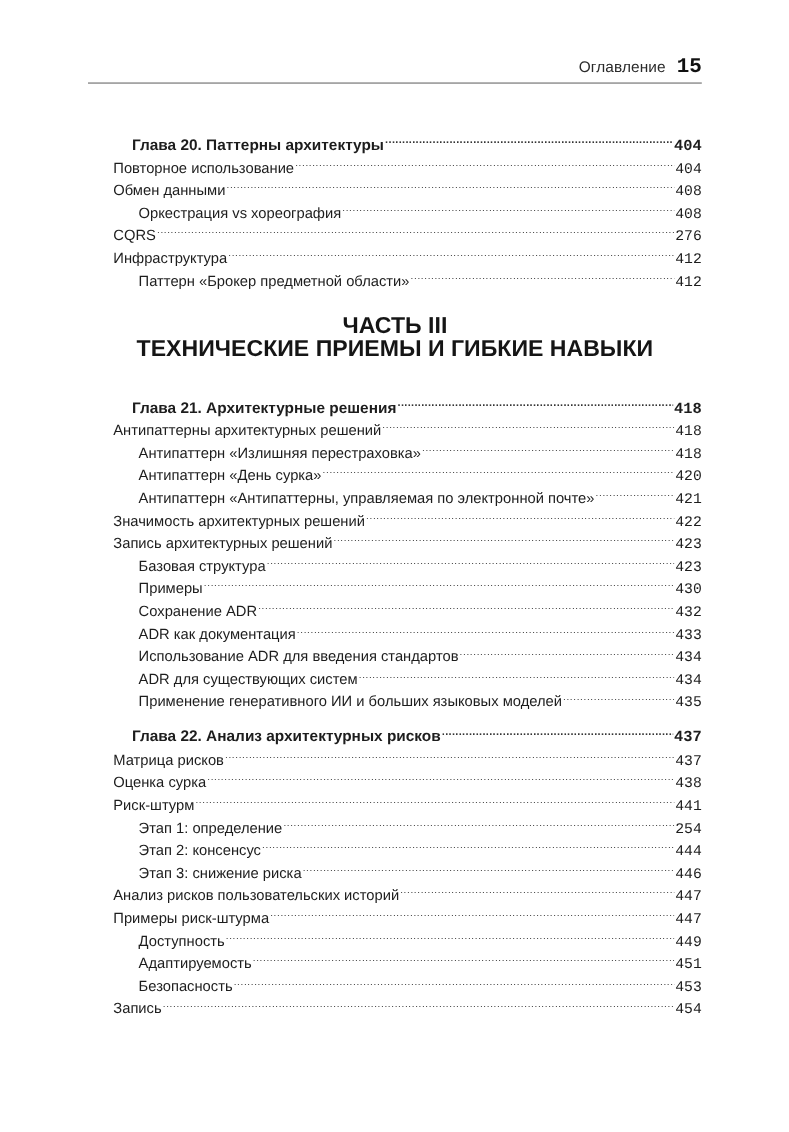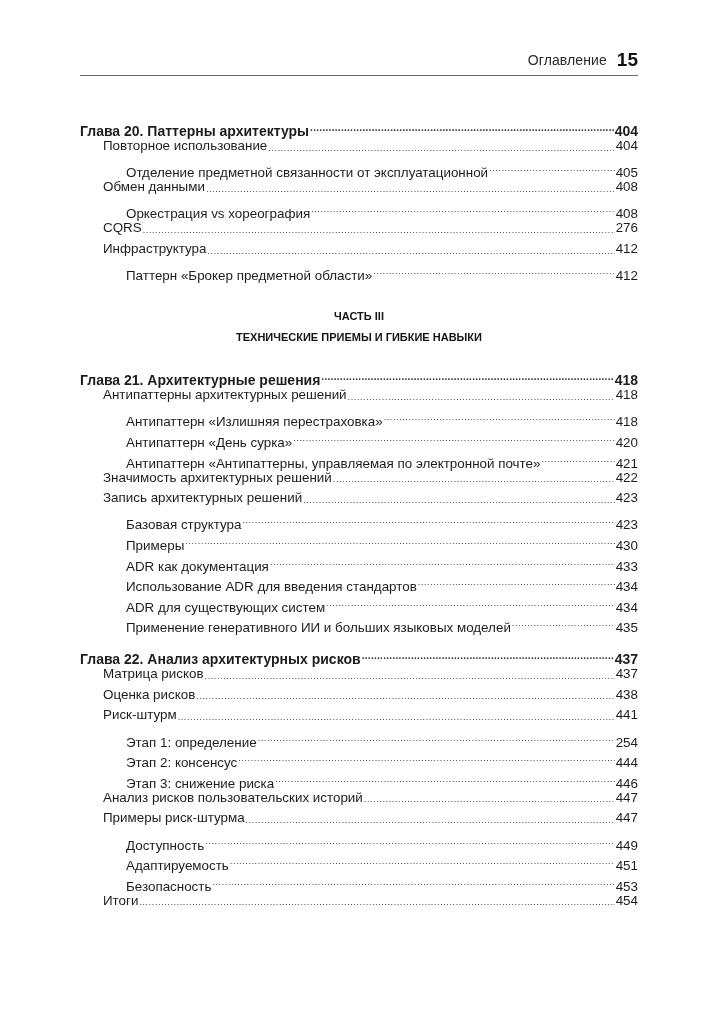--- a/index.html
+++ b/index.html
@@ -7,46 +7,46 @@
       width: 717px; height: 1029px; background: #ffffff;
       font-family: "Liberation Sans", "DejaVu Sans", sans-serif;
       color: #1d1d1d; position: relative; overflow: hidden;
     }
     .page { position: absolute; left: 80px; top: 0; width: 558px; }
     .running-head {
       position: absolute; top: 48px; right: 0; height: 24px;
       display: flex; align-items: center; gap: 10px;
     }
     .running-title { font-size: 14px; letter-spacing: 0.1px; color: #2a2a2a; }
-    .page-number { font-size: 19px; font-weight: bold; color: #111; line-height: 20px; }
+    .page-number { font-size: 19px; font-weight: bold; color: #111; line-height: 20px; font-family: Liberation Mono, monospace; }
     .head-rule { position: absolute; top: 75px; left: 0; width: 558px; height: 1px; background: #6a6a6a; }
 
     .toc { position: absolute; top: 113px; left: 0; width: 558px; }
     .row {
       display: flex; align-items: baseline; font-size: 13.4px; height: 20.6px; line-height: 20.6px;
       white-space: nowrap;
     }
     .row .title { flex: 0 0 auto; }
     .row .dots {
       flex: 1 1 auto; overflow: hidden; margin: 0 1px; position: relative; height: 20.6px;
     }
     .row .dots::before {
       content: "..............................................................................................................................................................................................................................................................";
       position: absolute; left: 0; bottom: 4px; font-size: 9px; letter-spacing: 0.6px; line-height: 9px;
       color: #333;
     }
-    .row .pg { flex: 0 0 auto; text-align: right; }
-    .row.l0 { font-weight: bold; font-size: 14px; height: 23px; line-height: 23px; }
+    .row .pg { flex: 0 0 auto; text-align: right; font-family: Liberation Mono, monospace; }
+    .row.l0 { font-weight: bold; font-size: 14px; height: 23px; line-height: 23px; margin-left: 40px; }
     .row.l0 .dots { height: 23px; }
     .row.l0 .dots::before { font-weight: bold; font-size: 10px; letter-spacing: 0.3px; }
-    .row.l1 { padding-left: 23px; align-items: flex-end; }
+    .row.l1 { padding-left: 23px; }
     .row.l2 { padding-left: 46px; }
     .chapter-gap { margin-top: 9px; }
 
-    .part { text-align: center; font-weight: bold; font-size: 11px; line-height: 21px; margin: 26px 0 14px 0; color: #151515; }
+    .part { text-align: center; font-weight: bold; font-size: 21px; line-height: 21px; margin: 26px 0 24px 0; color: #151515; }
   </style>
 </head>
 <body>
 
 <div class="page">
   <div class="running-head">
     <span class="running-title">Оглавление</span>
     <span class="page-number">15</span>
   </div>
   <div class="head-rule"></div>
@@ -56,25 +56,20 @@
     <div class="row l0">
       <span class="title">Глава 20. Паттерны архитектуры</span>
       <span class="dots"></span>
       <span class="pg">404</span>
     </div>
     <div class="row l1">
         <span class="title">Повторное использование</span>
         <span class="dots"></span>
         <span class="pg">404</span>
       </div>
-    <div class="row l2">
-        <span class="title">Отделение предметной связанности от эксплуатационной</span>
-        <span class="dots"></span>
-        <span class="pg">405</span>
-      </div>
     <div class="row l1">
         <span class="title">Обмен данными</span>
         <span class="dots"></span>
         <span class="pg">408</span>
       </div>
     <div class="row l2">
         <span class="title">Оркестрация vs хореография</span>
         <span class="dots"></span>
         <span class="pg">408</span>
       </div>
@@ -138,20 +133,25 @@
         <span class="title">Базовая структура</span>
         <span class="dots"></span>
         <span class="pg">423</span>
       </div>
     <div class="row l2">
         <span class="title">Примеры</span>
         <span class="dots"></span>
         <span class="pg">430</span>
       </div>
     <div class="row l2">
+        <span class="title">Сохранение ADR</span>
+        <span class="dots"></span>
+        <span class="pg">432</span>
+      </div>
+    <div class="row l2">
         <span class="title">ADR как документация</span>
         <span class="dots"></span>
         <span class="pg">433</span>
       </div>
     <div class="row l2">
         <span class="title">Использование ADR для введения стандартов</span>
         <span class="dots"></span>
         <span class="pg">434</span>
       </div>
     <div class="row l2">
@@ -169,21 +169,21 @@
       <span class="title">Глава 22. Анализ архитектурных рисков</span>
       <span class="dots"></span>
       <span class="pg">437</span>
     </div>
     <div class="row l1">
         <span class="title">Матрица рисков</span>
         <span class="dots"></span>
         <span class="pg">437</span>
       </div>
     <div class="row l1">
-        <span class="title">Оценка рисков</span>
+        <span class="title">Оценка сурка</span>
         <span class="dots"></span>
         <span class="pg">438</span>
       </div>
     <div class="row l1">
         <span class="title">Риск-штурм</span>
         <span class="dots"></span>
         <span class="pg">441</span>
       </div>
     <div class="row l2">
         <span class="title">Этап 1: определение</span>
@@ -219,18 +219,18 @@
         <span class="title">Адаптируемость</span>
         <span class="dots"></span>
         <span class="pg">451</span>
       </div>
     <div class="row l2">
         <span class="title">Безопасность</span>
         <span class="dots"></span>
         <span class="pg">453</span>
       </div>
     <div class="row l1">
-        <span class="title">Итоги</span>
+        <span class="title">Запись</span>
         <span class="dots"></span>
         <span class="pg">454</span>
       </div>
   </div>
 </div>
 
 </body></html>

